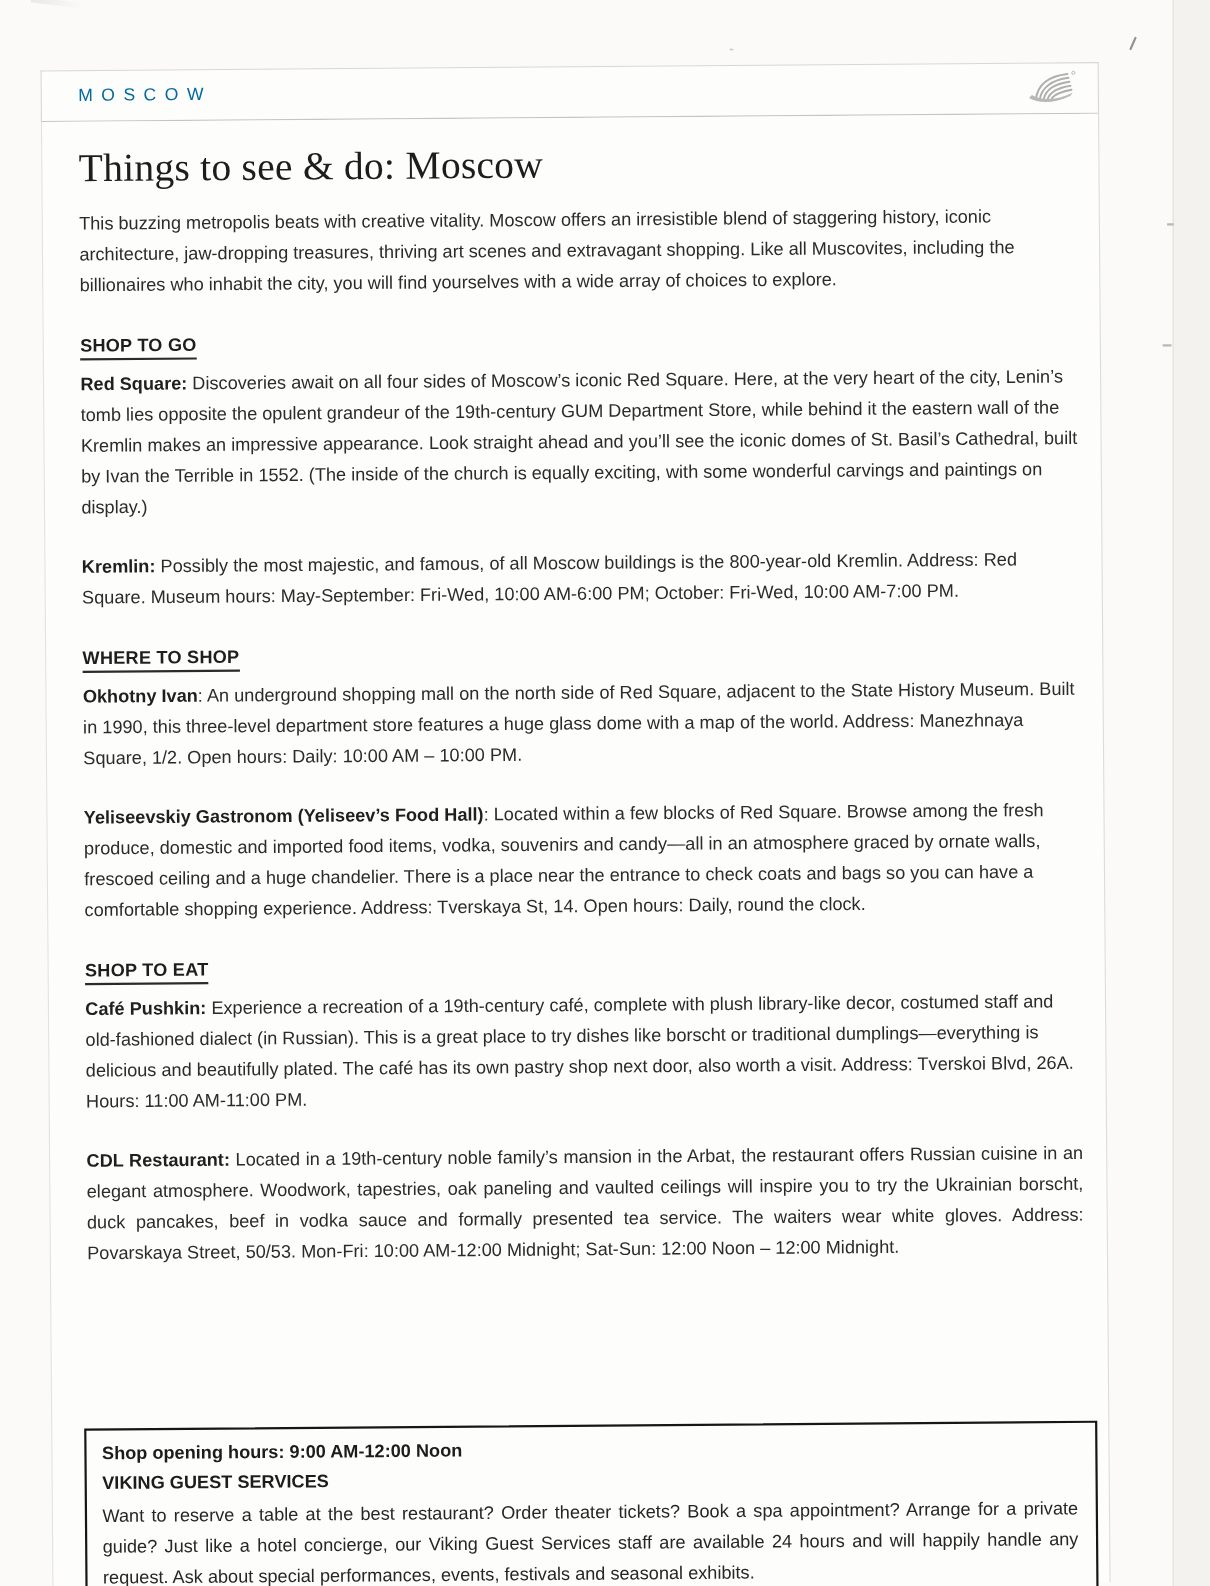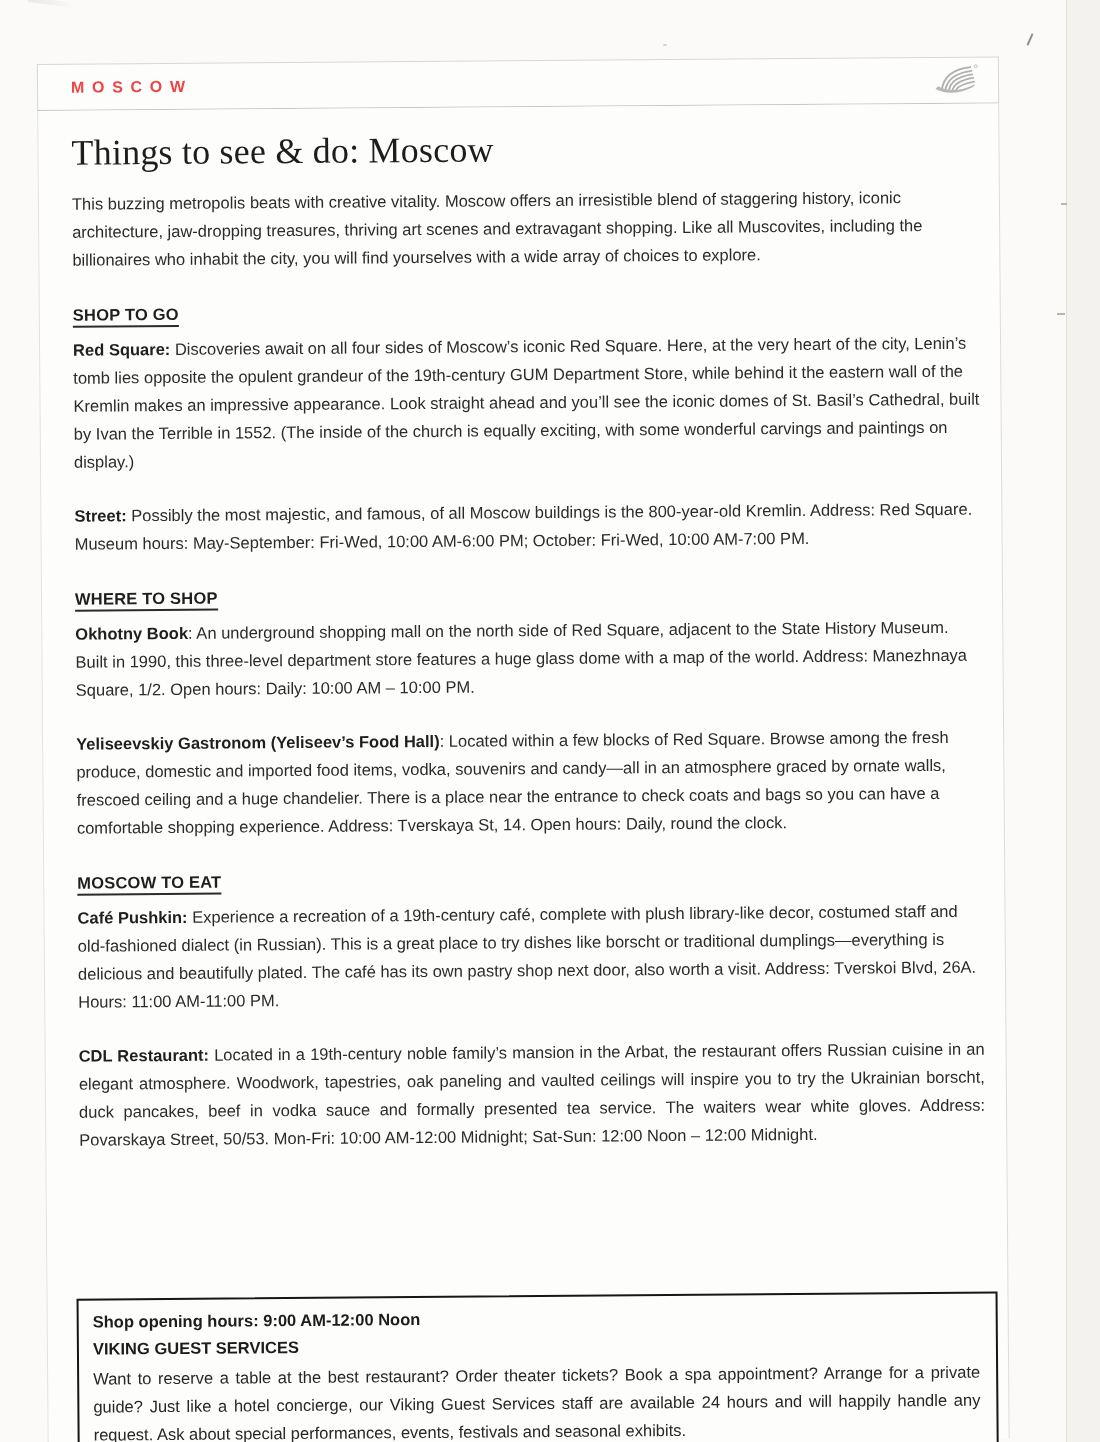--- a/index.html
+++ b/index.html
@@ -17,21 +17,21 @@
   .tilt{position:absolute;left:0;top:0;width:1100px;height:1442px;
     transform:rotate(-0.45deg);transform-origin:550px 720px;}
   
   .header-band{
     position:absolute;left:42px;top:60px;width:962px;height:47px;
     background:#fdfdfc;border:1px solid #d9d7d2;border-bottom:1px solid #c7c5c0;
     display:flex;align-items:center;justify-content:space-between;
     padding:0 14px 0 33px;box-sizing:border-box;
   }
   .city-title{
-    font-size:16px;font-weight:bold;letter-spacing:0.48em;color:#ef4444;
+    font-size:16px;font-weight:normal;letter-spacing:0.48em;color:#0369a1;
   }
   .logo{width:54px;height:38px;opacity:.8;}
   
   .content{
     position:absolute;left:42px;top:107px;width:962px;height:1335px;
     background:#fdfdfc;border-left:1px solid #e4e2dd;border-right:1px solid #dedcd7;
     box-sizing:border-box;padding:20px 21px 0 33px;
   }
   .doc-title{
     font-family:"Liberation Serif",serif;font-weight:400;
@@ -91,31 +91,31 @@
 
   <div class="content">
 
     <h1 class="doc-title">Things to see &amp; do: Moscow</h1>
 
     <p class="para">This buzzing metropolis beats with creative vitality. Moscow offers an irresistible blend of staggering history, iconic architecture, jaw-dropping treasures, thriving art scenes and extravagant shopping. Like all Muscovites, including the billionaires who inhabit the city, you will find yourselves with a wide array of choices to explore.</p>
 
     <div class="sec">
       <div class="sec-heading">SHOP TO GO</div>
       <p class="para"><span class="lead">Red Square:</span><span> Discoveries await on all four sides of Moscow’s iconic Red Square. Here, at the very heart of the city, Lenin’s tomb lies opposite the opulent grandeur of the 19th-century GUM Department Store, while behind it the eastern wall of the Kremlin makes an impressive appearance. Look straight ahead and you’ll see the iconic domes of St. Basil’s Cathedral, built by Ivan the Terrible in 1552. (The inside of the church is equally exciting, with some wonderful carvings and paintings on display.)</span></p>
-      <p class="para"><span class="lead">Street:</span><span> Possibly the most majestic, and famous, of all Moscow buildings is the 800-year-old Kremlin. Address: Red Square. Museum hours: May-September: Fri-Wed, 10:00 AM-6:00 PM; October: Fri-Wed, 10:00 AM-7:00 PM.</span></p>
+      <p class="para"><span class="lead">Kremlin:</span><span> Possibly the most majestic, and famous, of all Moscow buildings is the 800-year-old Kremlin. Address: Red Square. Museum hours: May-September: Fri-Wed, 10:00 AM-6:00 PM; October: Fri-Wed, 10:00 AM-7:00 PM.</span></p>
     </div>
 
     <div class="sec">
       <div class="sec-heading">WHERE TO SHOP</div>
-      <p class="para"><span class="lead">Okhotny Book</span><span>: An underground shopping mall on the north side of Red Square, adjacent to the State History Museum. Built in 1990, this three-level department store features a huge glass dome with a map of the world. Address: Manezhnaya Square, 1/2. Open hours: Daily: 10:00 AM – 10:00 PM.</span></p>
+      <p class="para"><span class="lead">Okhotny Ivan</span><span>: An underground shopping mall on the north side of Red Square, adjacent to the State History Museum. Built in 1990, this three-level department store features a huge glass dome with a map of the world. Address: Manezhnaya Square, 1/2. Open hours: Daily: 10:00 AM – 10:00 PM.</span></p>
       <p class="para"><span class="lead">Yeliseevskiy Gastronom (Yeliseev’s Food Hall)</span><span>: Located within a few blocks of Red Square. Browse among the fresh produce, domestic and imported food items, vodka, souvenirs and candy—all in an atmosphere graced by ornate walls, frescoed ceiling and a huge chandelier. There is a place near the entrance to check coats and bags so you can have a comfortable shopping experience. Address: Tverskaya St, 14. Open hours: Daily, round the clock.</span></p>
     </div>
 
     <div class="sec">
-      <div class="sec-heading">MOSCOW TO EAT</div>
+      <div class="sec-heading">SHOP TO EAT</div>
       <p class="para"><span class="lead">Café Pushkin:</span><span> Experience a recreation of a 19th-century café, complete with plush library-like decor, costumed staff and old-fashioned dialect (in Russian). This is a great place to try dishes like borscht or traditional dumplings—everything is delicious and beautifully plated. The café has its own pastry shop next door, also worth a visit. Address: Tverskoi Blvd, 26A. Hours: 11:00 AM-11:00 PM.</span></p>
       <p class="para justify"><span class="lead">CDL Restaurant:</span><span> Located in a 19th-century noble family’s mansion in the Arbat, the restaurant offers Russian cuisine in an elegant atmosphere. Woodwork, tapestries, oak paneling and vaulted ceilings will inspire you to try the Ukrainian borscht, duck pancakes, beef in vodka sauce and formally presented tea service. The waiters wear white gloves. Address: Povarskaya Street, 50/53. Mon-Fri: 10:00 AM-12:00 Midnight; Sat-Sun: 12:00 Noon – 12:00 Midnight.</span></p>
     </div>
 
   </div>
 
   <div class="notice-box">
     <div class="notice-line">Shop opening hours: 9:00 AM-12:00 Noon</div>
     <div class="notice-line">VIKING GUEST SERVICES</div>
     <div class="notice-body">Want to reserve a table at the best restaurant? Order theater tickets? Book a spa appointment? Arrange for a private guide? Just like a hotel concierge, our Viking Guest Services staff are available 24 hours and will happily handle any request. Ask about special performances, events, festivals and seasonal exhibits.</div>

